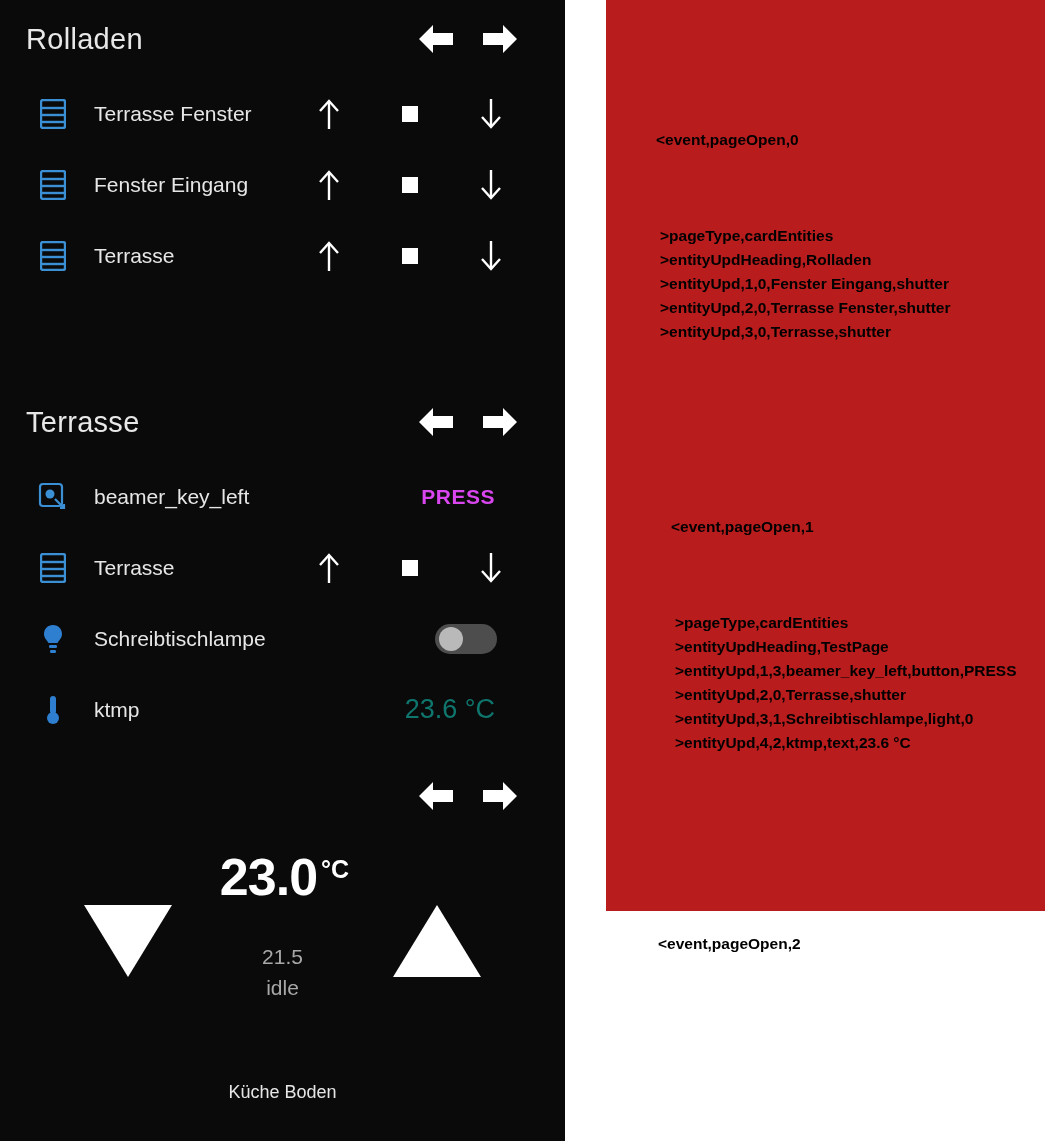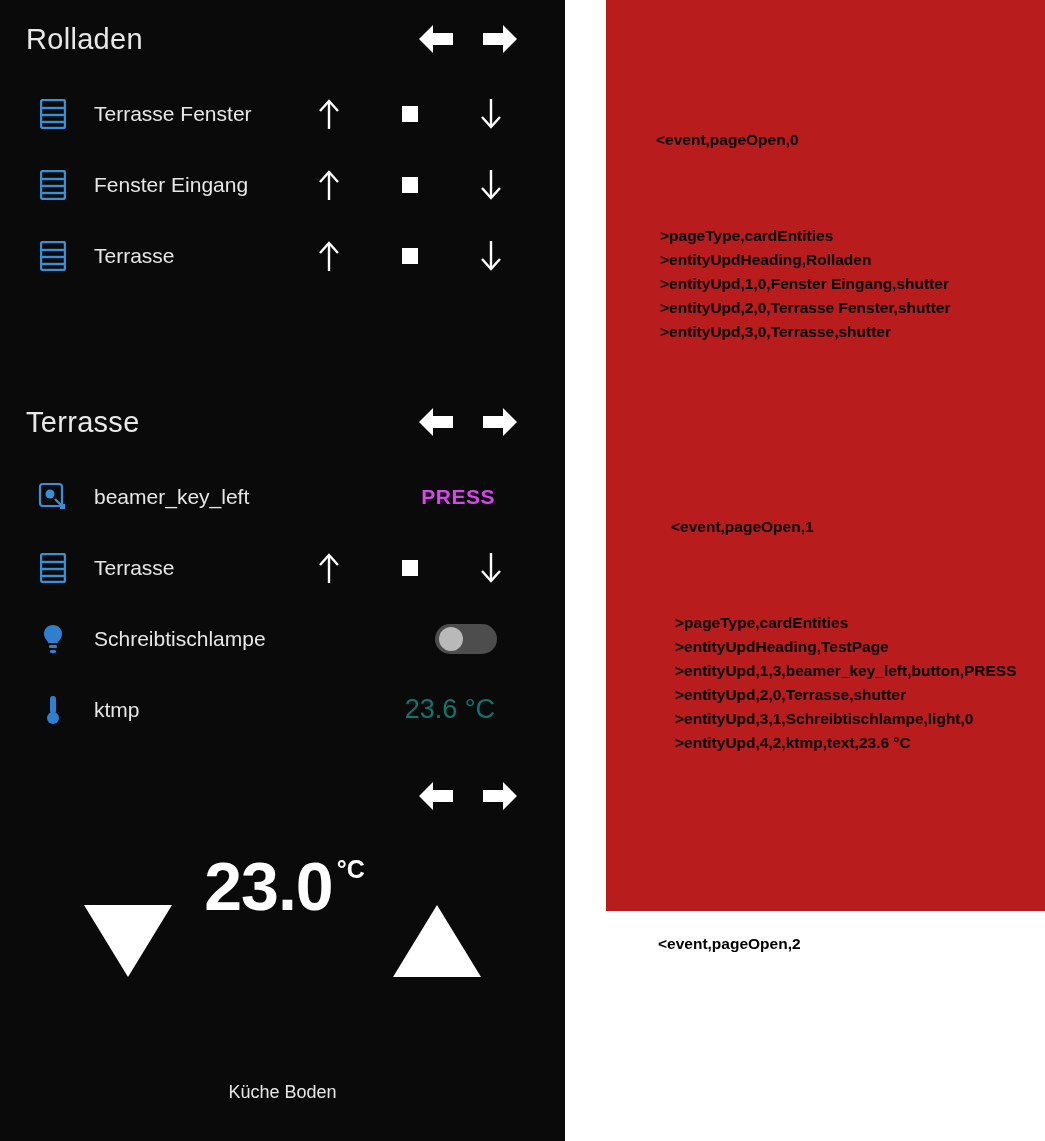--- a/index.html
+++ b/index.html
@@ -140,21 +140,21 @@
     height: 300px;
   }
   .thermo-temp {
     position: absolute;
     left: 0; right: 0;
     top: 18px;
     text-align: center;
     color: #ffffff;
   }
   .thermo-temp .big {
-    font-size: 68px;
+    font-size: 52px;
     font-weight: bold;
     letter-spacing: -1px;
   }
   .thermo-temp .unit {
     font-size: 25px;
     font-weight: bold;
     vertical-align: top;
     position: relative;
     top: 8px;
     left: 4px;
@@ -440,20 +440,24 @@
                 <path d="M24 3 L38 17 L24 31 L24 23 L4 23 L4 11 L24 11 Z" fill="#ffffff"></path>
               </svg>
           </span>
         </div>
       </div>
       <div class="thermo-body">
         <div class="tri tri-down"></div>
         <div class="tri tri-up"></div>
         <div class="thermo-temp">
           <span class="big">23.0</span><span class="unit">°C</span>
+        </div>
+        <div class="thermo-sub">
+          <div>21.5</div>
+          <div>idle</div>
         </div>
       </div>
       <div class="thermo-name">Küche Boden</div>
     </div>
 
   </div>
 
   <div class="log">
 
     <div class="log-block" style="left:50px; top:80px;">

